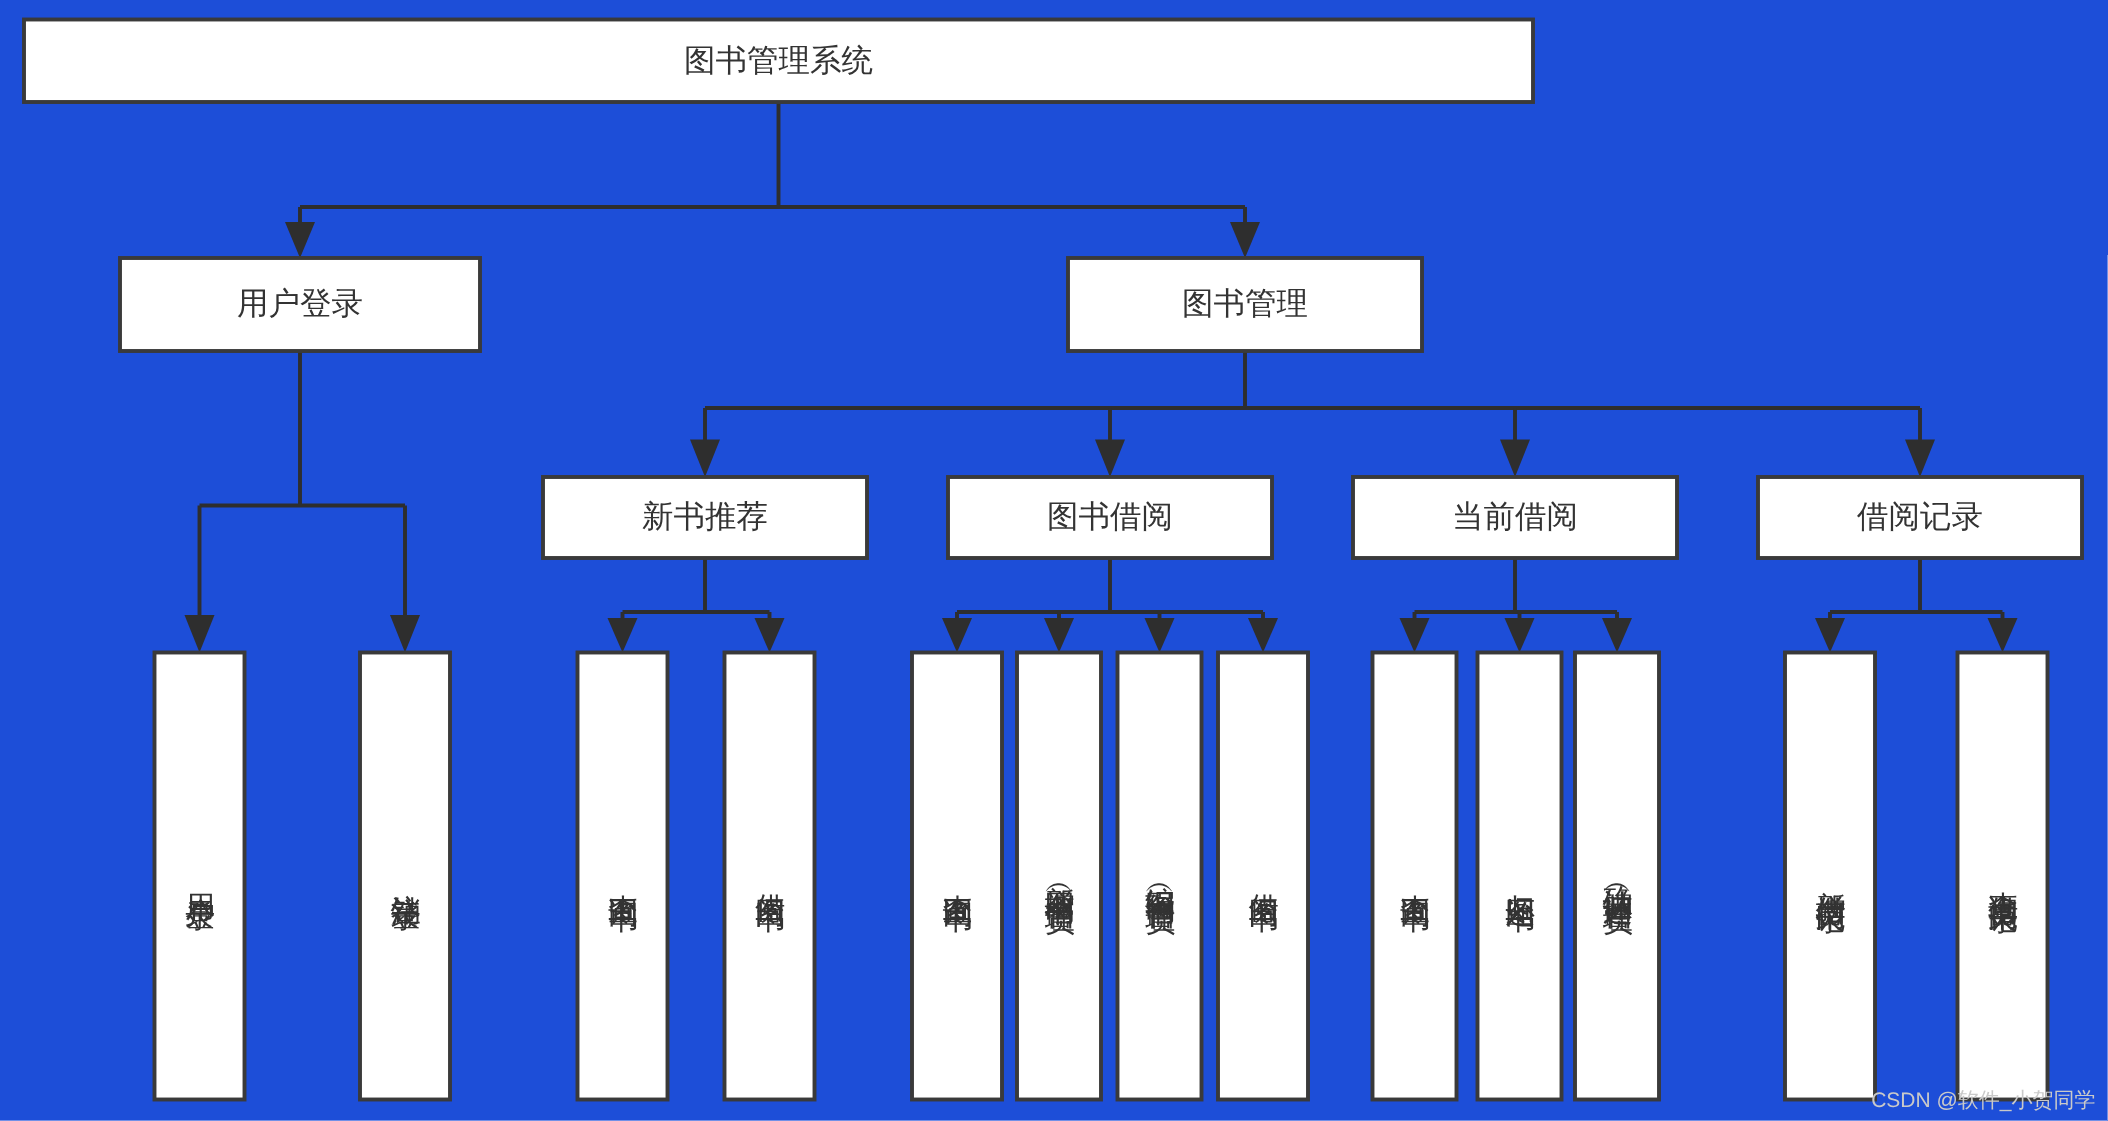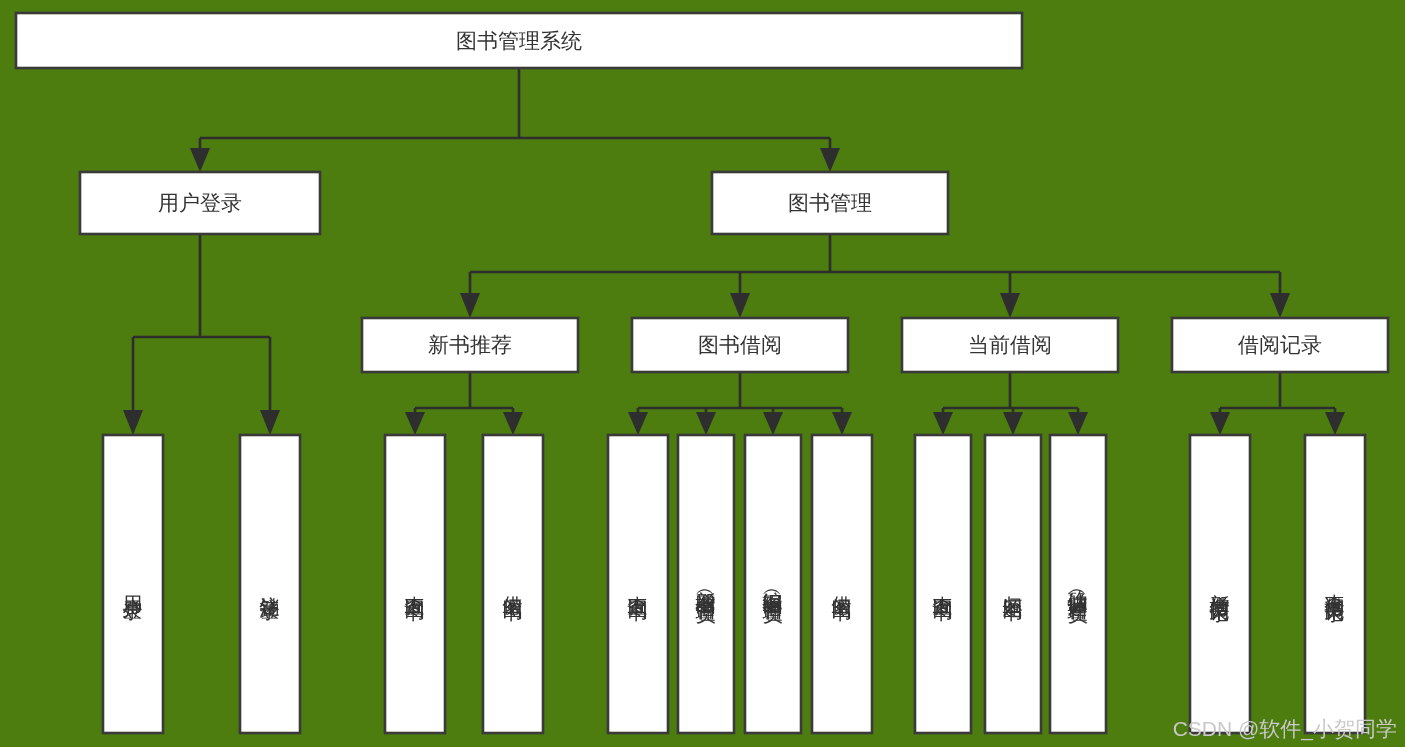--- a/index.html
+++ b/index.html
@@ -10,21 +10,21 @@
   body {
     width: 1405px;
     height: 747px;
     font-family: "Liberation Sans", "DejaVu Sans", sans-serif;
     overflow: hidden;
   }
   #diagram-root {
     position: relative;
     width: 1405px;
     height: 747px;
-    background: #4d7c0f;
+    background: #1d4ed8;
   }
   svg#flow {
     position: absolute;
     left: 0;
     top: 0;
     width: 1405px;
     height: 747px;
     display: block;
   }
   .node-box {
@@ -55,21 +55,21 @@
   }
   .arrow-head {
     fill: #2e2e2e;
     stroke: none;
   }
   .watermark {
     position: absolute;
     right: 8px;
     bottom: 4px;
     font-family: "Liberation Sans", "DejaVu Sans", sans-serif;
-    font-size: 21px;
+    font-size: 14px;
     color: #c9c9c9;
     white-space: nowrap;
     user-select: none;
   }
 </style>
 </head>
 <body>
 
 <div id="diagram-root">
 

